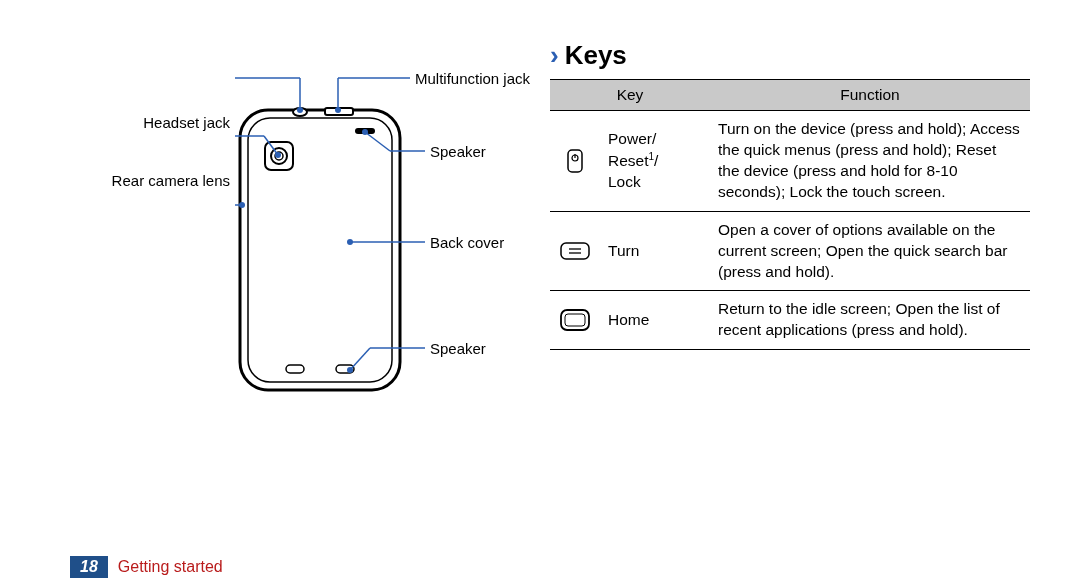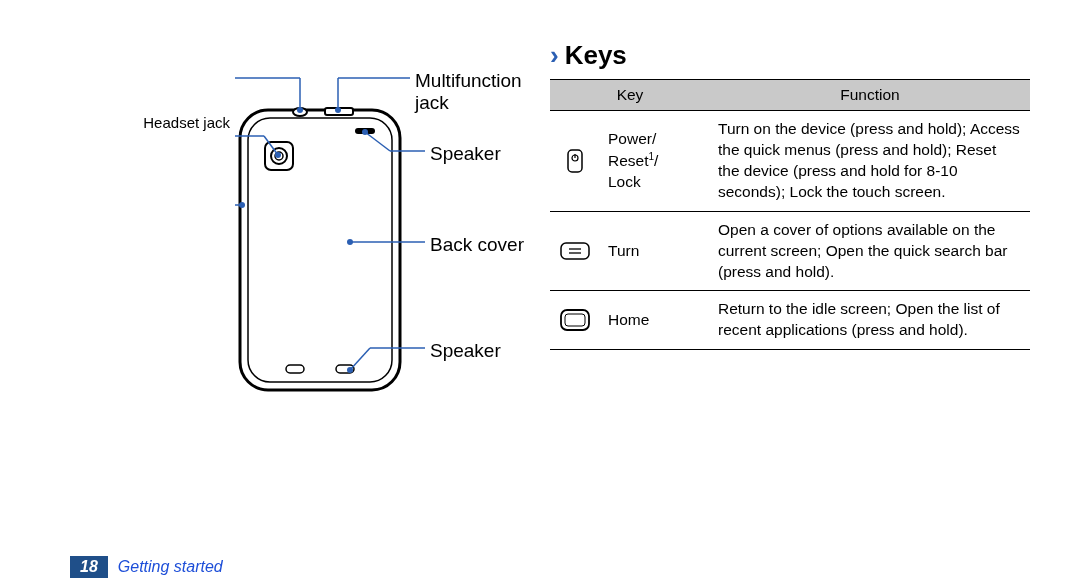--- a/index.html
+++ b/index.html
@@ -41,21 +41,21 @@
     position: absolute;
     font-size: 15px;
     text-align: right;
     margin-top: 44px;
   }
   .callout-left-1 { top: 30px; left: 70px; width: 110px; }
   .callout-left-2 { top: 88px; left: 30px; width: 150px; }
   .callout-left-3 { top: 155px; left: 60px; width: 120px; }
   .callout-right {
     position: absolute;
-    font-size: 19px;
+    font-size: 15px;
     text-align: left;
   }
   .callout-right-1 { top: 30px; left: 365px; width: 140px; }
   .callout-right-2 { top: 103px; left: 380px; width: 100px; }
   .callout-right-3 { top: 194px; left: 380px; width: 100px; }
   .callout-right-4 { top: 300px; left: 380px; width: 100px; }
   .cline { stroke: #2b5fb3; stroke-width: 1.5; fill: none; }
   .cdot { fill: #2b5fb3; }
   .section-title {
     font-size: 26px;
@@ -110,34 +110,34 @@
   }
   .pagebox {
     background: #1f4f89;
     color: #fff;
     font-style: italic;
     font-weight: bold;
     font-size: 16px;
     padding: 2px 10px;
   }
   .footer-text {
-    color: #1d4ed8;
-    font-style: italic;
+    color: #b91c1c;
     font-size: 16px;
   }
 </style>
 </head>
 <body>
 
 <div class="page">
   <div class="columns">
 
     <div class="col-left">
 
       <div class="callout-left callout-left-1">Headset jack</div>
+      <div class="callout-left callout-left-2">Rear camera lens</div>
 
       <div class="callout-right callout-right-1">Multifunction jack</div>
       <div class="callout-right callout-right-2">Speaker</div>
       <div class="callout-right callout-right-3">Back cover</div>
       <div class="callout-right callout-right-4">Speaker</div>
 
       <svg class="phone-svg" width="180" height="300">
 
         <rect x="10" y="10" width="160" height="280" rx="28" ry="28" fill="#fff" stroke="#000" stroke-width="3"></rect>
         <rect x="18" y="18" width="144" height="264" rx="22" ry="22" fill="#fff" stroke="#000" stroke-width="1.5"></rect>

